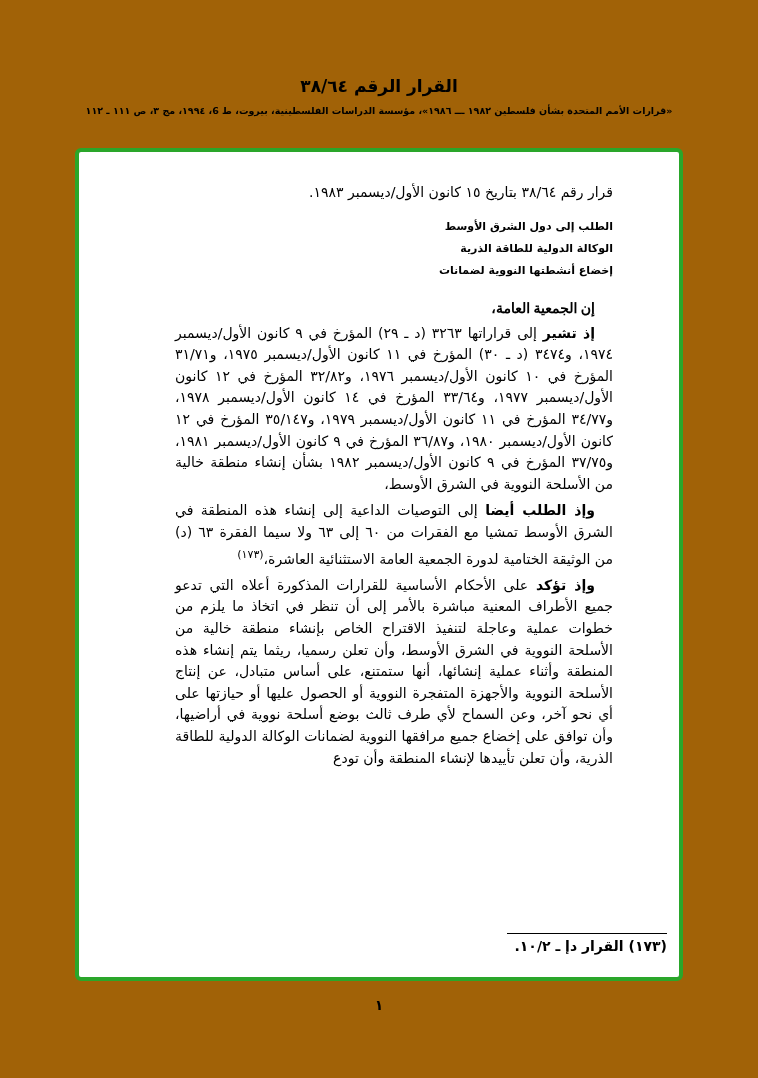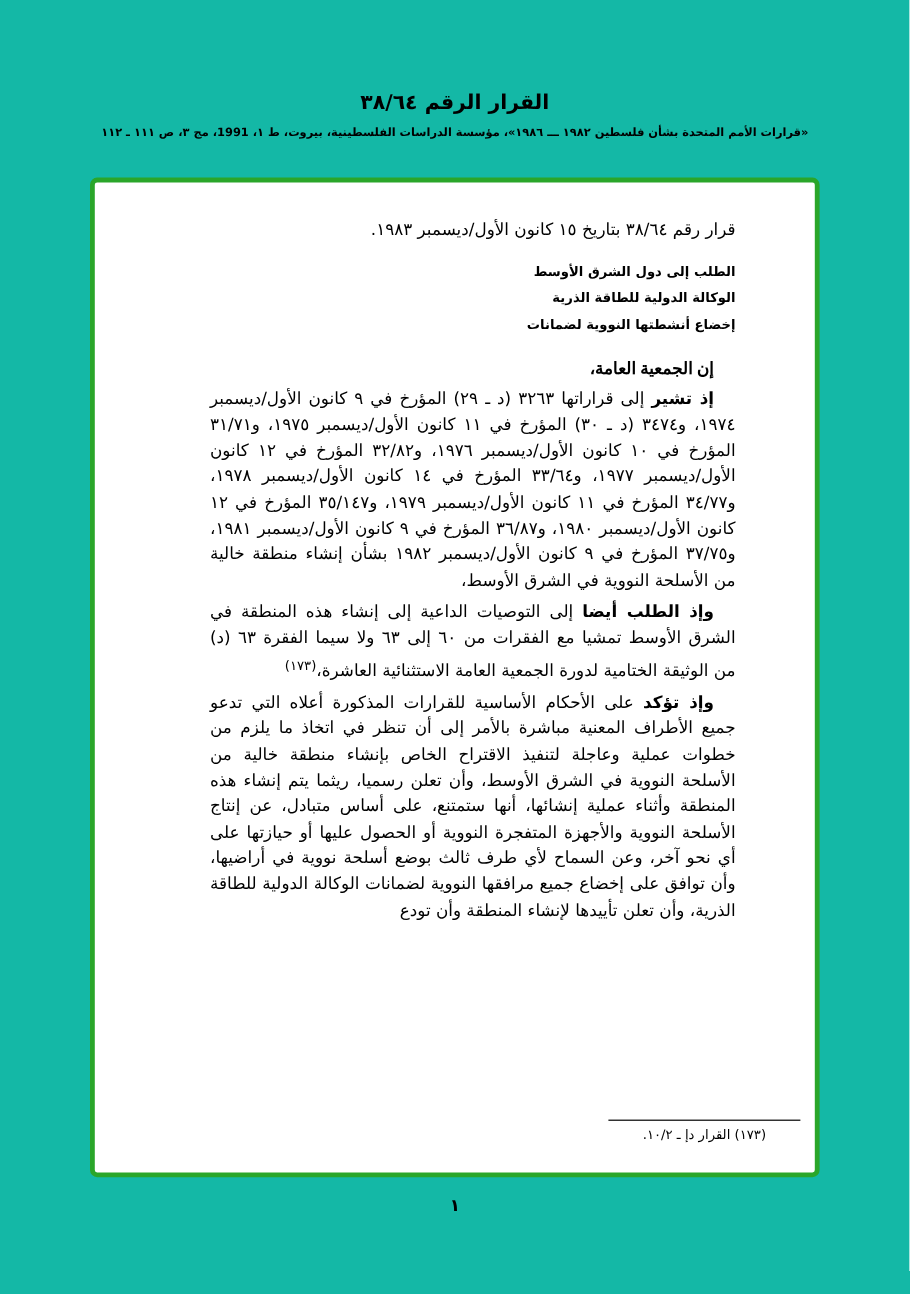--- a/index.html
+++ b/index.html
@@ -1,19 +1,19 @@
 <!DOCTYPE html>
 <html lang="ar"><head>
 <meta charset="utf-8">
 <style>
   * { margin:0; padding:0; box-sizing:border-box; }
   html,body { background:#ffffff; }
   body { width:758px; height:1078px; }
   .page {
-    position:relative; width:758px; height:1078px; background:#14b8a6;
+    position:relative; width:758px; height:1078px; background:#a16207;
     font-family:"DejaVu Sans", sans-serif; color:#000; overflow:hidden;
   }
   .header { position:absolute; top:76px; left:0; width:758px; text-align:center; direction:rtl; }
   .doc-title { font-size:17px; font-weight:700; }
   .doc-source { margin-top:9px; font-size:9.5px; font-weight:700; }
 
   .frame {
     position:absolute; left:75px; top:148px; width:608px; height:833px;
     border:4px solid #22c55e; border-radius:6px; background:#ffffff;
   }
@@ -24,32 +24,32 @@
   .intro { margin-bottom:12px; }
   .headings { margin-bottom:16px; }
   .res-heading { text-align:right; font-weight:700; font-size:11px; line-height:22px; }
   .salutation { font-weight:700; text-indent:18px; line-height:22px; margin-bottom:3px;font-family:Liberation Serif, serif; }
   .para { text-align:justify; text-indent:18px; margin:0 0 5px 0; }
   .lead { font-weight:700; }
   .fn-ref { font-size:11px; vertical-align:super; }
 
   .footnote { position:absolute; bottom:24px; right:12px; width:160px; direction:rtl; }
   .fn-rule { height:0; border-top:1px solid #000; margin-bottom:5px; }
-  .fn-text { font-size:11px; text-align:center; line-height:14px; }
+  .fn-text { font-size:14px; text-align:right; line-height:14px;font-weight:bold; }
 
   .page-number { position:absolute; top:997px; left:0; width:758px; text-align:center; font-size:14px; font-weight:700; }
 </style>
 </head>
 <body>
 
 <div class="page">
 
   <div class="header">
     <div class="doc-title">القرار الرقم ٣٨/٦٤</div>
-    <div class="doc-source">«قرارات الأمم المتحدة بشأن فلسطين ١٩٨٢ ـــ ١٩٨٦»، مؤسسة الدراسات الفلسطينية، بيروت، ط ١، 1991، مج ٣، ص ١١١ ـ ١١٢</div>
+    <div class="doc-source">«قرارات الأمم المتحدة بشأن فلسطين ١٩٨٢ ـــ ١٩٨٦»، مؤسسة الدراسات الفلسطينية، بيروت، ط 6، ١٩٩٤، مج ٣، ص ١١١ ـ ١١٢</div>
   </div>
 
   <div class="frame" style="border-color: rgb(42, 166, 42);">
 
     <div class="doc">
       <div class="intro">قرار رقم ٣٨/٦٤ بتاريخ ١٥ كانون الأول/ديسمبر ١٩٨٣.</div>
 
       <div class="headings">
         <div class="res-heading">الطلب إلى دول الشرق الأوسط</div>
         <div class="res-heading">الوكالة الدولية للطاقة الذرية</div>

